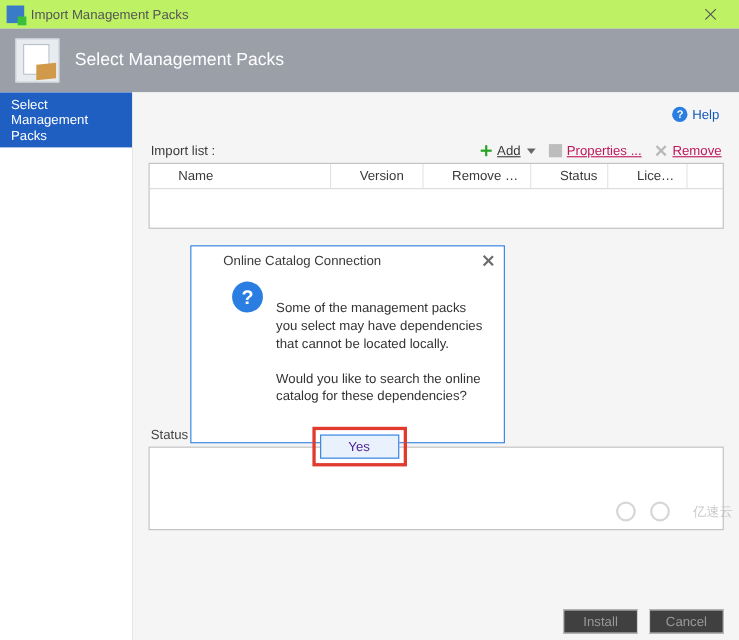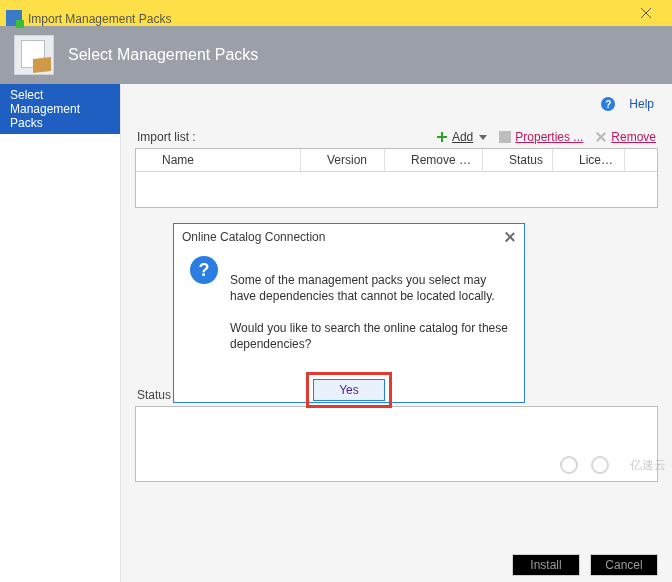--- a/index.html
+++ b/index.html
@@ -1,20 +1,20 @@
 <!DOCTYPE html>
 <html><head>
 <meta charset="utf-8">
 <style>
   * { box-sizing: border-box; font-family: "Segoe UI", Tahoma, sans-serif; font-size: 12px; }
   html, body { margin: 0; padding: 0; }
   body { width: 672px; height: 582px; background: #fff; overflow: hidden; position: relative; color:#333; }
 
   
-  .titlebar { height: 26px; display:flex; align-items:flex-end; padding: 0 6px; color:#444; background:#fde047; }
+  .titlebar { height: 26px; display:flex; align-items:center; padding: 0 6px; color:#444; background:#bef264; }
   .titlebar .app-icon { width:16px; height:16px; margin-right:6px; background:#3a7bc8; position:relative; }
   .titlebar .app-icon::after { content:""; position:absolute; right:-2px; bottom:-2px; width:8px; height:8px; background:#3bbf3b; }
   .titlebar .title-text { flex:1; color:#555; }
   .titlebar .win-close { width:40px; height:26px; display:flex; align-items:center; justify-content:center; color:#555; }
   .titlebar .win-close svg { width:10px; height:10px; }
 
   
   .header-band { height: 58px; background:#9a9fa8; display:flex; align-items:center; gap:14px; padding:0 14px; }
   .header-band .pack-icon { width:40px; height:40px; background:#e9ecef; position:relative; border:1px solid #cfd4dc; }
   .header-band .pack-icon::before { content:""; position:absolute; left:6px; top:4px; width:22px; height:26px; background:#fff; border:1px solid #b8beca; }
@@ -22,21 +22,21 @@
   .header-text { color:#fff; font-size:16px; }
 
   
   .body { display:flex; height: calc(582px - 26px - 58px); }
   .sidebar { width:222px; background:#fff; border-right:1px solid #e5e5e5; }
   .sidebar .step { background:#1f5fc1; color:#fff; padding:4px 10px; }
   .main { flex:1; background:#f5f5f5; position:relative; padding:0 14px; }
 
   .help-row { height:40px; display:flex; align-items:center; justify-content:flex-end; gap:4px; padding-right:4px; }
   .help-row .help-icon { width:14px; height:14px; border-radius:50%; background:#2a7de1; color:#fff; display:flex; align-items:center; justify-content:center; font-size:10px; font-weight:bold; }
-  .help-row a { color:#1757b8; text-decoration:none;margin-left:10px; }
+  .help-row a { color:#1757b8; text-decoration:none; }
 
   .toolbar { display:flex; align-items:center; gap:12px; padding:6px 2px 4px 2px; }
   .toolbar .label { color:#3a3a3a; }
   .toolbar .spacer { flex:1; }
   .toolbar .btn { display:flex; align-items:center; gap:4px; color:#3a3a3a;text-decoration:underline; }
   .toolbar .btn.disabled { color:#be185d; }
   .icon-plus { width:12px; height:12px; display:inline-block; background:
     linear-gradient(#27a327,#27a327) center/2px 10px no-repeat,
     linear-gradient(#27a327,#27a327) center/10px 2px no-repeat; }
   .icon-dd { width:0; height:0; border-left:4px solid transparent; border-right:4px solid transparent; border-top:5px solid #666; display:inline-block; margin-left:2px; }
@@ -54,24 +54,24 @@
   .col-version { width:64px; }
   .col-release { width:78px; }
   .col-status { width:50px; }
   .col-license { width:52px; }
   .col-rest { flex:1; border-right:none !important; }
 
   .status-label { margin-top:180px; color:#444; padding:0 2px 4px; }
   .status-box { background:#fff; border:1px solid #bdbdbd; height:76px; }
 
   .bottom-buttons { position:absolute; right:14px; bottom:6px; display:flex; gap:10px; }
-  .bottom-buttons .wiz-btn { width:68px; height:22px; border:1px solid #cfcfcf; background:#000000; display:flex; align-items:center; justify-content:center; color:#9a9a9a; }
+  .bottom-buttons .wiz-btn { width:68px; height:22px; border:1px solid #cfcfcf; background:#404040; display:flex; align-items:center; justify-content:center; color:#9a9a9a; }
 
   
-  .dialog { position:absolute; left:173px; top:223px; width:352px; height:180px; background:#fff; border:1px solid #2a7de1; box-shadow:0 0 0 0 rgba(0,0,0,0); }
+  .dialog { position:absolute; left:173px; top:223px; width:286px; height:180px; background:#fff; border:1px solid #2a7de1; box-shadow:0 0 0 0 rgba(0,0,0,0);padding-left:21px; }
   .dialog .dlg-title { height:26px; display:flex; align-items:center; padding:0 8px; color:#3a3a3a; }
   .dialog .dlg-title .dlg-close { margin-left:auto; width:12px; height:12px; position:relative; color:#888; }
   .dialog .dlg-title .dlg-close::before, .dialog .dlg-title .dlg-close::after { content:""; position:absolute; left:5px; top:0; width:1.5px; height:12px; background:#6b6b6b; }
   .dialog .dlg-title .dlg-close::before { transform:rotate(45deg); }
   .dialog .dlg-title .dlg-close::after { transform:rotate(-45deg); }
   .dialog .dlg-body { display:flex; gap:12px; padding:6px 16px 0 16px; }
   .dialog .q-icon { width:28px; height:28px; flex:0 0 28px; border-radius:50%; background:#2a7de1; color:#fff; display:flex; align-items:center; justify-content:center; font-size:18px; font-weight:bold; }
   .dialog .msg { color:#333; line-height:16px; }
   .dialog .msg p { margin:16px 0 10px 0; }
   .dialog .dlg-buttons { display:flex; gap:18px; justify-content:center; padding:10px 0 12px 0; }

